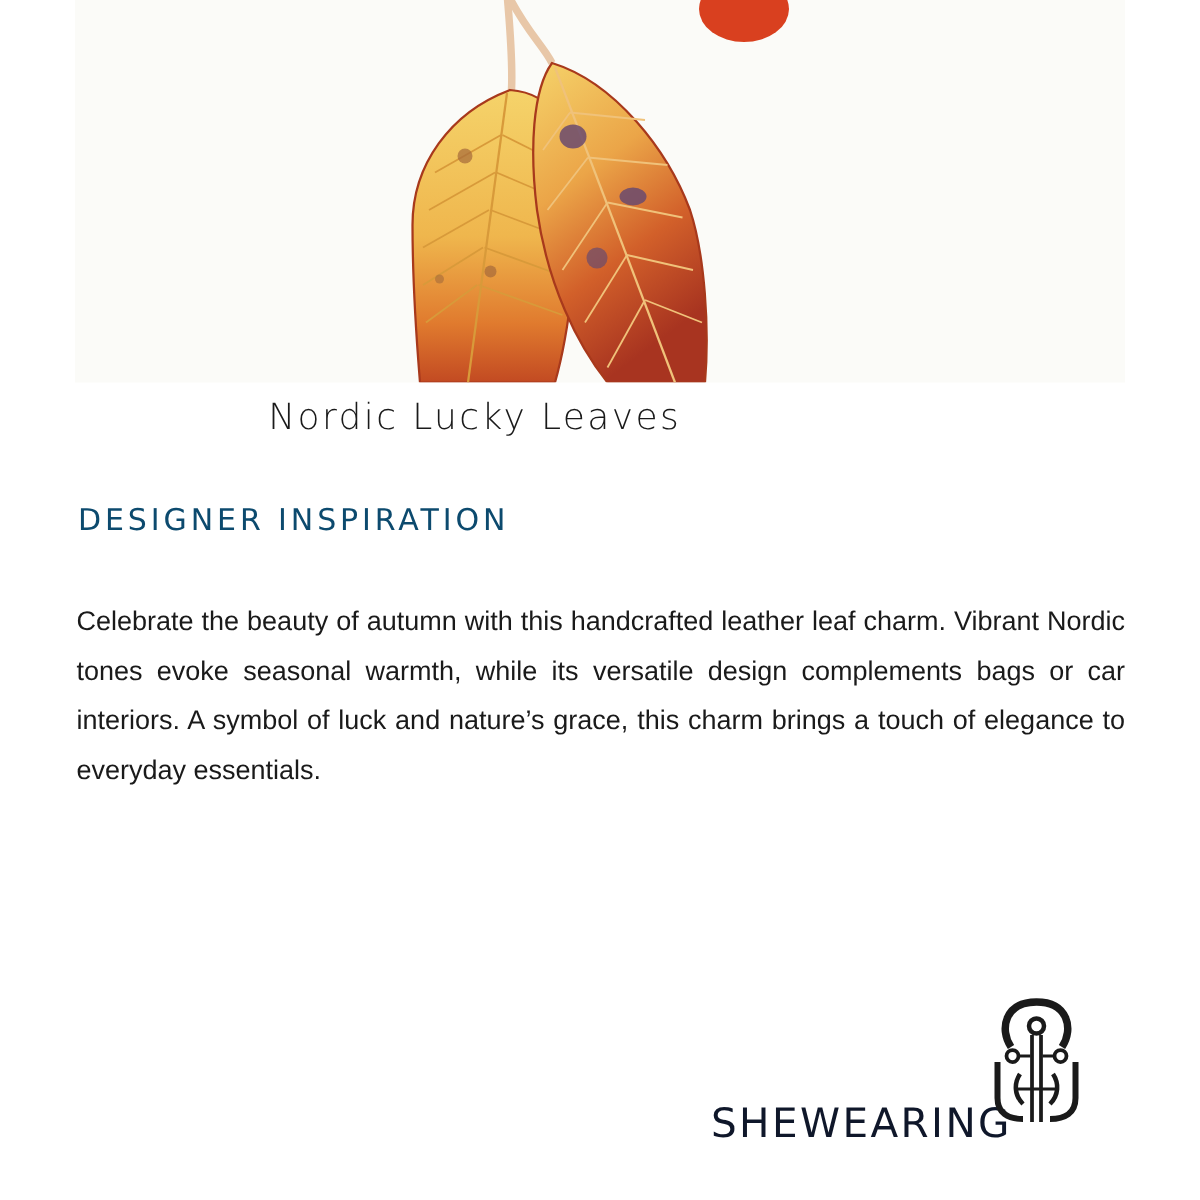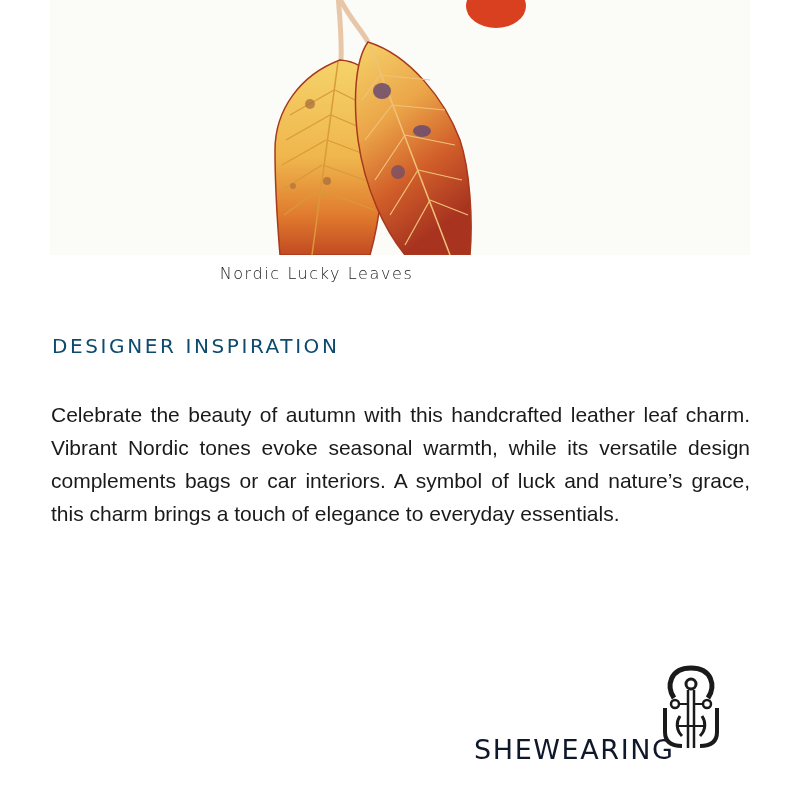--- a/index.html
+++ b/index.html
@@ -4,31 +4,31 @@
   <style>
     html, body { margin: 0; padding: 0; background: #ffffff; }
     body { width: 800px; height: 800px; position: relative; overflow: hidden; }
     .photo {
       position: absolute; left: 50px; top: 0; width: 700px; height: 255px;
       background: #fbfbf8; overflow: hidden;
     }
     .photo svg { position: absolute; left: 0; top: 0; }
     .product-name {
       position: absolute; top: 264px; left: 0; width: 633px; text-align: center;
-      font-family: "DejaVu Sans", sans-serif; font-size: 16px; letter-spacing: 1.6px;
+      font-family: "DejaVu Sans", sans-serif; font-size: 24px; letter-spacing: 1.6px;
       color: #1a1a1a; font-weight: 300;
     }
     .section-heading {
       position: absolute; top: 334px; left: 52px;
       font-family: "DejaVu Sans", sans-serif; font-size: 20px; letter-spacing: 2.6px;
       color: #0c4a6e; font-weight: normal;
     }
     .description {
       position: absolute; top: 398px; left: 51px; width: 699px;
-      font-family: "Liberation Sans", sans-serif; font-size: 21px; line-height: 33px;
+      font-family: "Liberation Sans", sans-serif; font-size: 18px; line-height: 33px;
       color: #1a1a1a; text-align: justify; margin: 0;
     }
     .brand {
       position: absolute; top: 690px; left: 474px;
       font-family: "DejaVu Sans", sans-serif; font-size: 27px; letter-spacing: 1.6px;
       color: #0f172a;
       margin-top: 44px;
     }
     .logo { position: absolute; left: 660px; top: 664px; width: 62px; height: 86px; }
   </style>

